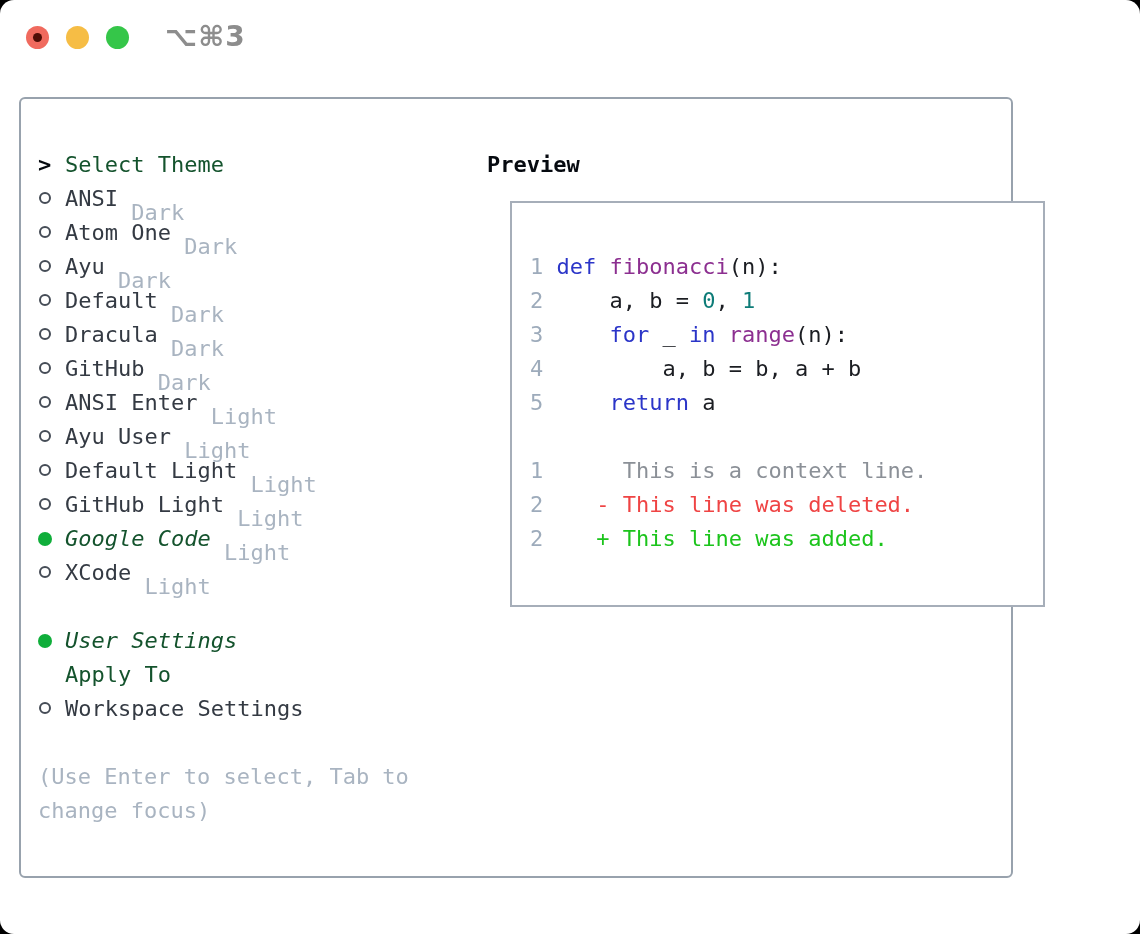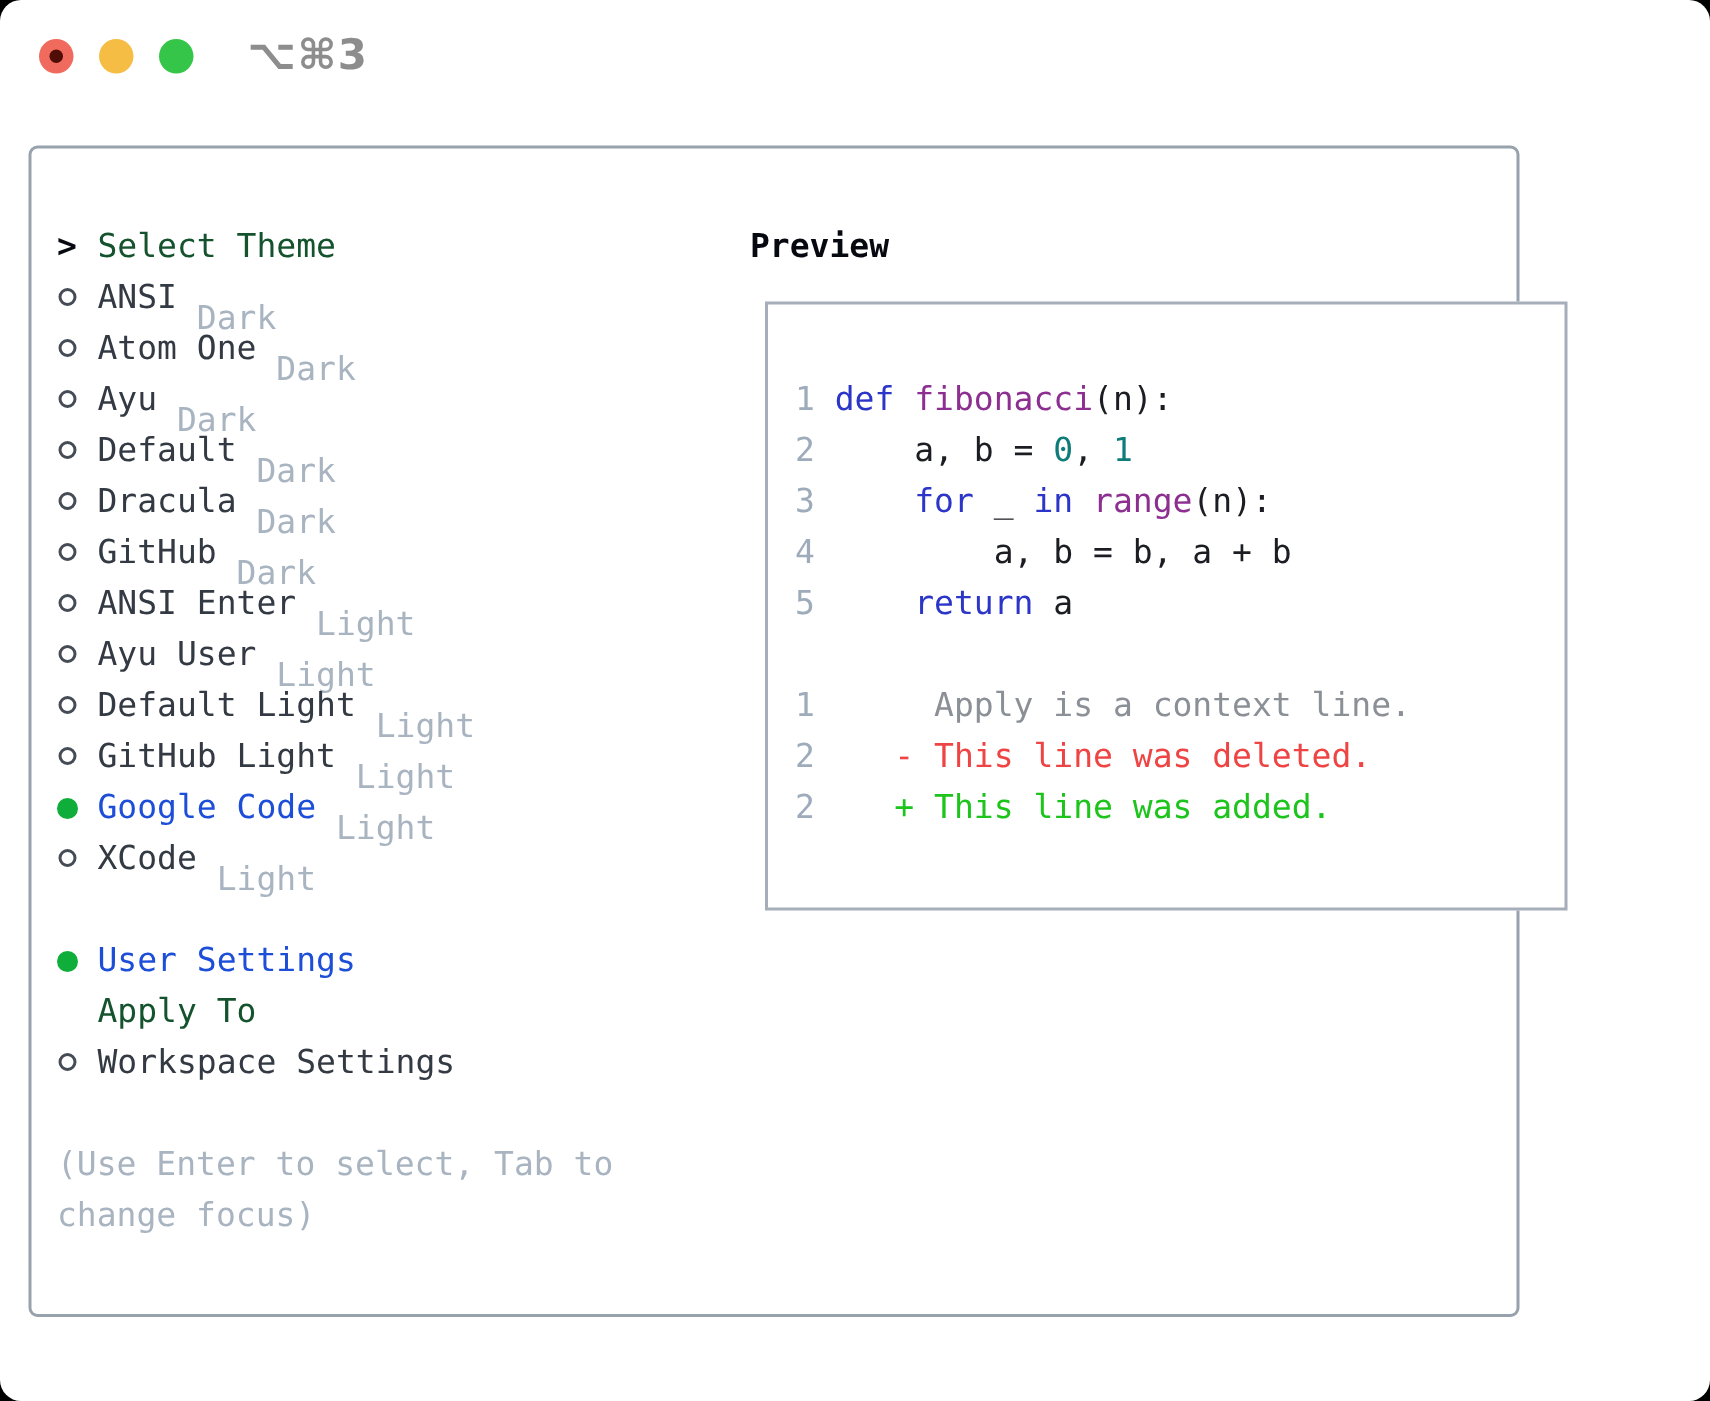--- a/index.html
+++ b/index.html
@@ -30,28 +30,28 @@
   .left-col{position:absolute;left:17px;top:49px;font-size:22px;line-height:34px;color:#343a43;}
   .list-row{display:flex;align-items:center;height:34px;white-space:pre;}
   .marker{display:inline-block;width:27px;flex:0 0 27px;position:relative;height:34px;}
   .marker .radio{
     position:absolute;left:1px;top:10px;width:12px;height:12px;border-radius:50%;
     border:2px solid #454c56;box-sizing:border-box;background:#fff;
   }
   .marker .radio.selected{width:14px;height:14px;top:10px;left:0;border:none;background:#0fae3a;}
   .marker .chev{position:absolute;left:0;top:0;font-weight:bold;color:#060a10;}
   .opt-name{color:#343a43;}
-  .opt-name.green{color:#1d4ed8;}
+  .opt-name.green{color:#14532d;font-style:italic;}
   .opt-variant{color:#a9b4c1;margin-top:27px;}
   .sec-header{font-weight:normal;color:#14532d;}
   .spacer-row{height:34px;}
   .hint{width:402px;color:#a9b4c1;white-space:normal;}
   
   .preview-title{
-    position:absolute;left:479px;top:49px;height:34px;line-height:34px;
+    position:absolute;left:466px;top:49px;height:34px;line-height:34px;
     font-size:22px;font-weight:bold;color:#060a10;
   }
   .preview-box{
     position:absolute;left:489px;top:102px;width:535px;height:406px;
     border:2px solid #a6aeb9;box-sizing:border-box;background:#fff;overflow:hidden;
   }
   .code-area{padding:47px 0 0 18px;font-size:22px;line-height:34px;}
   .code-line{height:34px;white-space:pre;}
   .tok{white-space:pre;}
   .ln{color:#9dabbb;}
@@ -122,20 +122,20 @@
 
     <div class="preview-title">Preview</div>
     <div class="preview-box">
       <div class="code-area" id="code-area">
           <div class="code-line"><span class="tok ln">1</span><span class="tok pl"> </span><span class="tok kw">def</span><span class="tok pl"> </span><span class="tok fn">fibonacci</span><span class="tok pl">(n):</span></div>
           <div class="code-line"><span class="tok ln">2</span><span class="tok pl">     a, b = </span><span class="tok nm">0</span><span class="tok pl">, </span><span class="tok nm">1</span></div>
           <div class="code-line"><span class="tok ln">3</span><span class="tok pl">     </span><span class="tok kw">for</span><span class="tok pl"> _ </span><span class="tok kw">in</span><span class="tok pl"> </span><span class="tok fn">range</span><span class="tok pl">(n):</span></div>
           <div class="code-line"><span class="tok ln">4</span><span class="tok pl">         a, b = b, a + b</span></div>
           <div class="code-line"><span class="tok ln">5</span><span class="tok pl">     </span><span class="tok kw">return</span><span class="tok pl"> a</span></div>
           <div class="code-line"><span class="tok ln"></span></div>
-          <div class="code-line"><span class="tok ln">1</span><span class="tok ctx">      Apply is a context line.</span></div>
+          <div class="code-line"><span class="tok ln">1</span><span class="tok ctx">      This is a context line.</span></div>
           <div class="code-line"><span class="tok ln">2</span><span class="tok del">    - This line was deleted.</span></div>
           <div class="code-line"><span class="tok ln">2</span><span class="tok add">    + This line was added.</span></div>
         </div>
     </div>
 
   </div>
 </div>
 
 </body></html>

